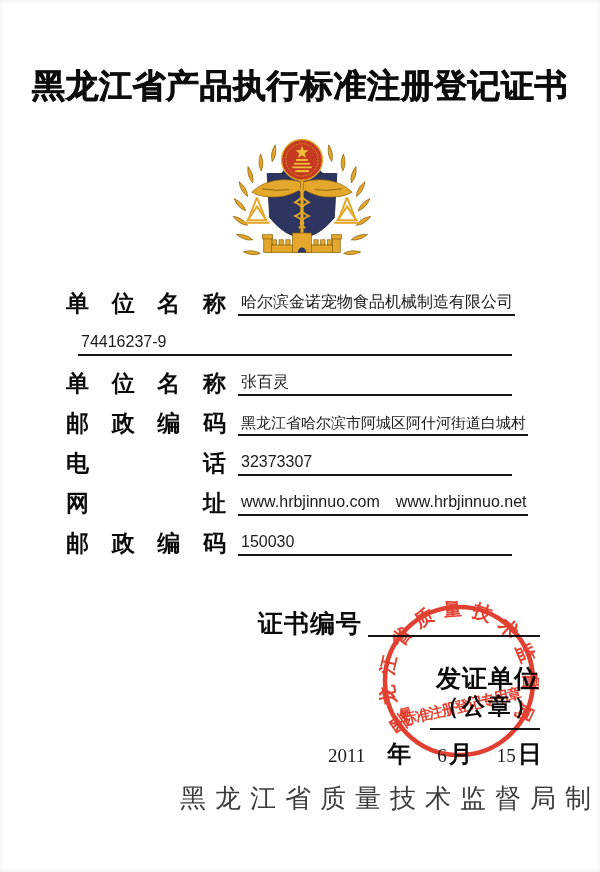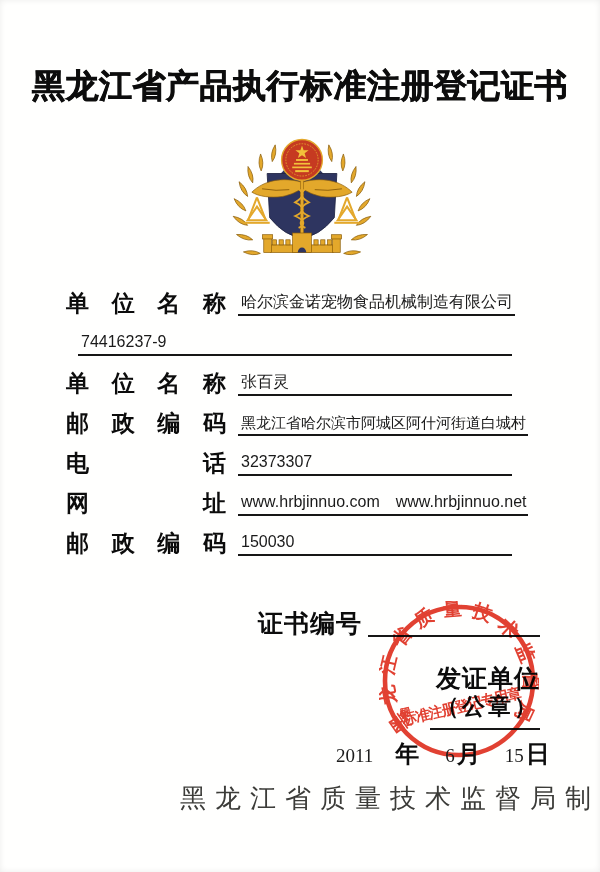--- a/index.html
+++ b/index.html
@@ -42,21 +42,21 @@
   .cline{
     flex:1;margin-left:6px;border-bottom:2px solid #161616;
     font-family:"Liberation Sans", sans-serif;font-weight:bold;font-size:23px;
     color:#0c0c0c;padding:0 0 5px 6px;min-height:30px;white-space:nowrap;
     letter-spacing:3px;line-height:1.15;
   }
   
   .seal{position:absolute;left:379px;top:601px;width:160px;height:160px;
         mix-blend-mode:multiply;opacity:.93;pointer-events:none;}
   
-  .dateline{position:absolute;left:336px;top:738px;display:flex;align-items:baseline;white-space:nowrap;}
+  .dateline{position:absolute;left:328px;top:738px;display:flex;align-items:baseline;white-space:nowrap;}
   .dnum{font-family:"Liberation Serif", serif;font-size:19px;color:#1c1c1c;}
   .dunit{font-family:"Liberation Sans", sans-serif;font-weight:bold;font-size:24px;color:#0c0c0c;}
   .g22{margin-left:22px}.g26{margin-left:26px}.g2{margin-left:2px}.g24{margin-left:24px}
   
   .footer{
     position:absolute;top:781px;left:0;right:0;text-align:right;
     font-family:"Liberation Serif", serif;font-size:26px;letter-spacing:9px;
     color:#3c3c39;
   }
 </style>

